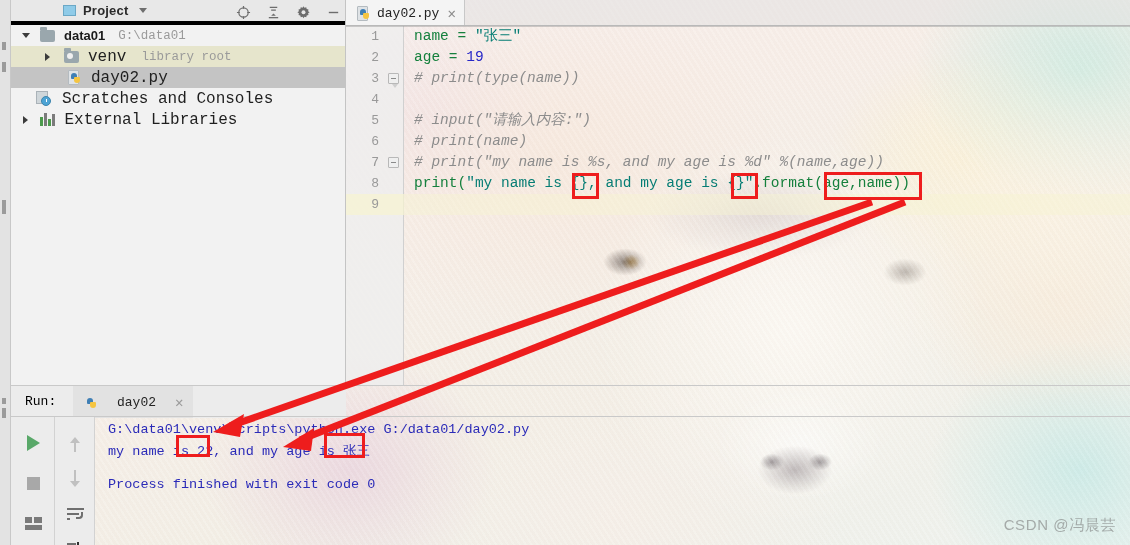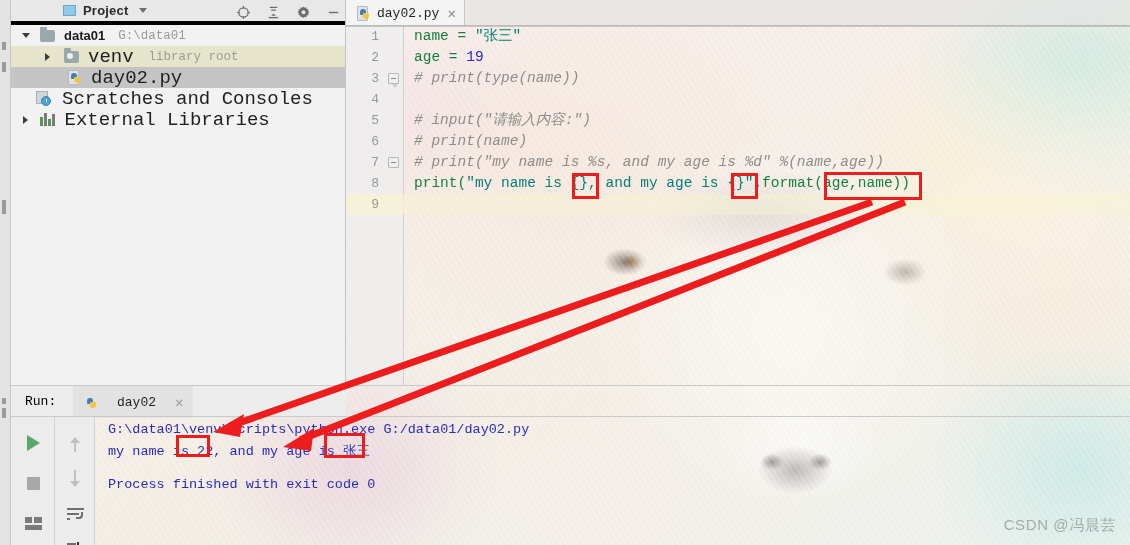--- a/index.html
+++ b/index.html
@@ -122,21 +122,21 @@
   .pyfile .snakeb { position:absolute; left:4px; top:3px; width:6px; height:6px; background:#3f7fb5; border-radius:3px 3px 1px 1px;}
   .pyfile .snakey { position:absolute; left:7px; top:7px; width:6px; height:6px; background:#f5c542; border-radius:1px 1px 3px 3px;}
   .bars { display:flex; align-items:flex-end; gap:1.5px; height:13px; flex:0 0 auto; }
   .bars i { width:2.5px; background:#7b7b7b; display:block; }
   .scratch { width:16px;height:15px;position:relative;flex:0 0 16px;}
   .scratch .pg { position:absolute;left:0;top:0;width:12px;height:13px;background:#cfd6da;border:1px solid #aab2b8; }
   .scratch .clk { position:absolute;left:5px;top:5px;width:10px;height:10px;border-radius:50%;background:#4da3d4;border:1px solid #3d85ad;}
   .scratch .clk::after{content:"";position:absolute;left:4px;top:1.5px;width:1px;height:3.5px;background:#fff;}
   .t-name { font-weight: 700; color:#1a1a1a; }
   .t-sub  { color:#9a9a9a; font-family:"Liberation Mono", monospace; font-size:12.5px; }
-  .t-plain{ color:#1f1f1f; font-family:"Liberation Mono", monospace; font-size:19px; }
+  .t-plain{ color:#1f1f1f; font-family:"Liberation Mono", monospace; font-size:16px; }
 
   
   .editor-area {
     position: absolute; left: 346px; top: 0; right: 0; height: 385px; z-index: 3;
   }
   .tabbar { height: 26px; position: relative; }
   .tabbar .strip-bg { position:absolute; inset:0; background:rgba(226,226,226,.55); }
   .tab {
     position:absolute; left:0; top:0; height:26px; display:flex; align-items:center; gap:6px;
     padding: 0 8px 0 10px; background:#f4f4f4; border-right:1px solid #c8c8c8;

